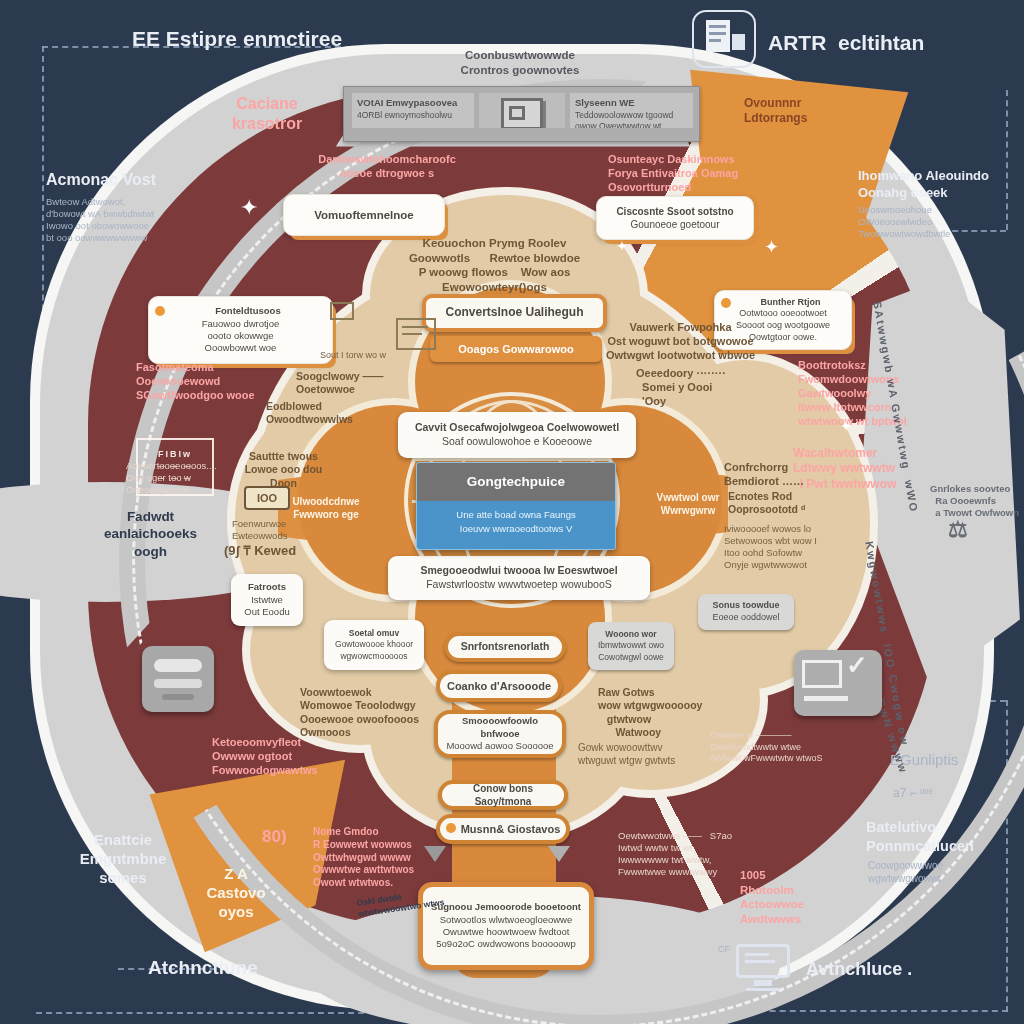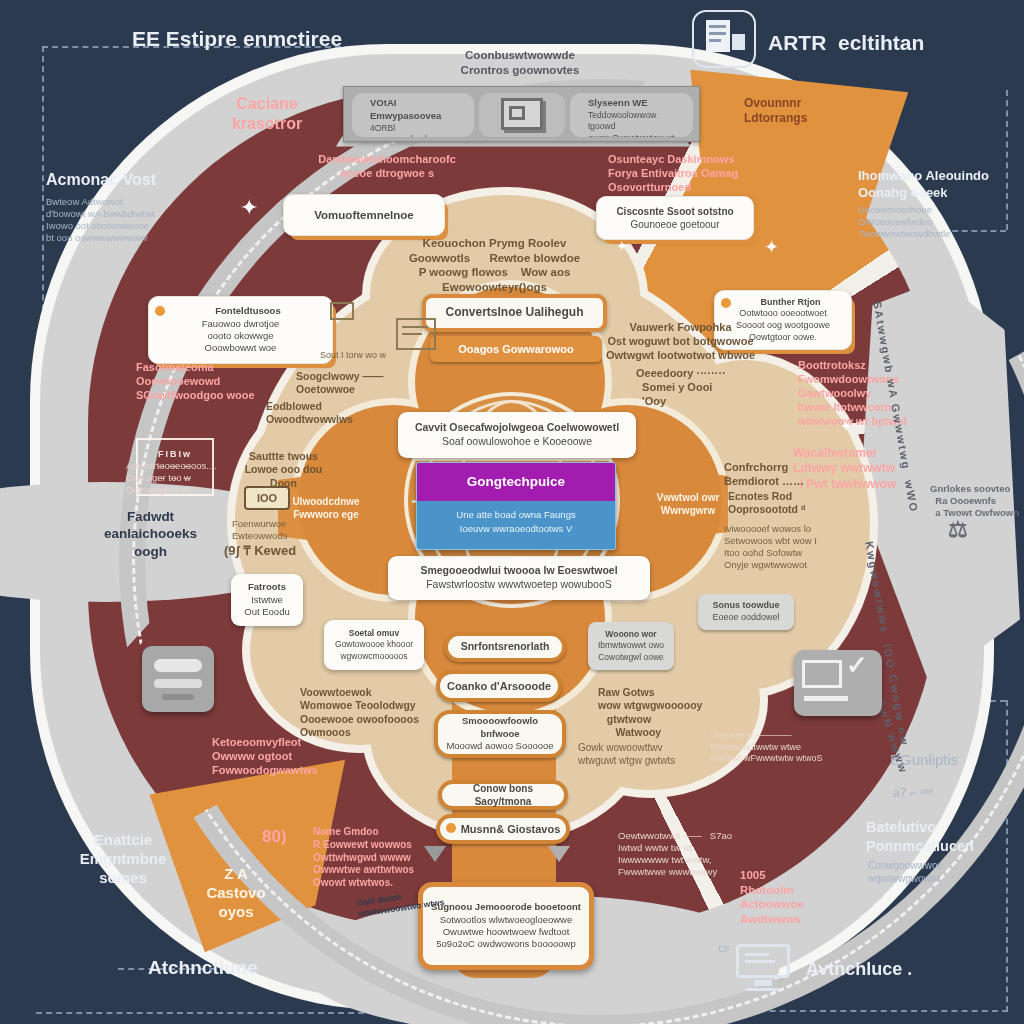--- a/index.html
+++ b/index.html
@@ -38,27 +38,27 @@
   .bx-orange-bar{background:#e09140;color:#fff;border-radius:6px;box-shadow:0 2px 3px rgba(0,0,0,.3);}
   .bx-orange-bar .l0{color:#fff;}
   .bx-pill{background:#faf8f3;border:4px solid #cf8434;border-radius:16px;box-shadow:0 2px 3px rgba(0,0,0,.3);}
   .bx-grey{background:#d8d8d6;border-radius:8px;box-shadow:0 2px 3px rgba(0,0,0,.3);color:#4e4e4c;}
   .bx-wire{background:transparent;border:2px solid rgba(255,246,240,.9);color:#f3e8e2;letter-spacing:2px;}
   .hasdot .l0{position:relative;padding-left:15px;}
   .hasdot .l0::before{content:'';position:absolute;left:1px;top:1px;width:10px;height:10px;border-radius:50%;background:#ea9a3b;}
   
   #hdrbar{position:absolute;left:343px;top:86px;width:357px;height:56px;background:#aeaeae;
       border:1px solid #8a8a8a;z-index:26;box-shadow:0 2px 4px rgba(0,0,0,.3);}
-  .hcell{position:absolute;top:6px;height:44px;background:#c3c3c3;color:#4f4f4f;
-      font-size:8.5px;line-height:1.35;padding:4px 18px;overflow:hidden;border-radius:11px;}
+  .hcell{position:absolute;top:6px;height:35px;background:#c3c3c3;color:#4f4f4f;
+      font-size:8.5px;line-height:1.35;padding:4px 5px;overflow:hidden;}
   .hcell .b{font-weight:bold;font-size:9.5px;}
   
   #bluebox{position:absolute;left:416px;top:462px;width:200px;height:88px;z-index:29;
       border:1px solid #8ec0e2;border-radius:3px;box-shadow:0 3px 6px rgba(0,0,0,.4);overflow:hidden;}
-  #bluebox .ttl{background:#a21caf;color:#fff;font-weight:bold;font-size:13.5px;text-align:center;
+  #bluebox .ttl{background:#737373;color:#fff;font-weight:bold;font-size:13.5px;text-align:center;
       height:38px;line-height:38px;}
   #bluebox .bdy{background:#4a94ca;color:#eaf4fb;font-size:9.5px;text-align:center;height:50px;
       padding-top:7px;line-height:1.45;}
   
   #globe{position:absolute;left:404px;top:392px;width:216px;height:216px;border-radius:50%;
       background:radial-gradient(circle at 40% 35%,#e09a4e,#cf7f33);border:4px solid #f4ead8;z-index:24;}
   .gline{position:absolute;background:#f1e3cb;}
   .gell{position:absolute;border:3px solid #f1e3cb;border-radius:50%;}
   .icon{position:absolute;z-index:31;}
 </style>

